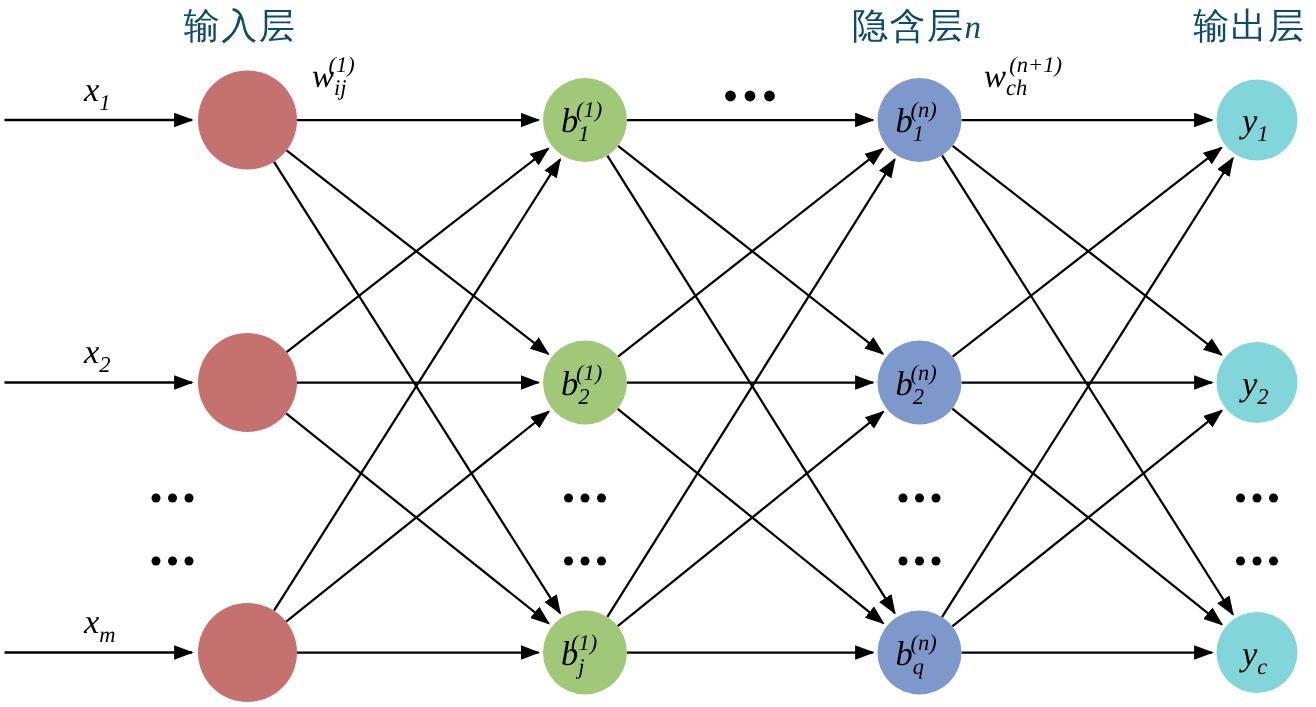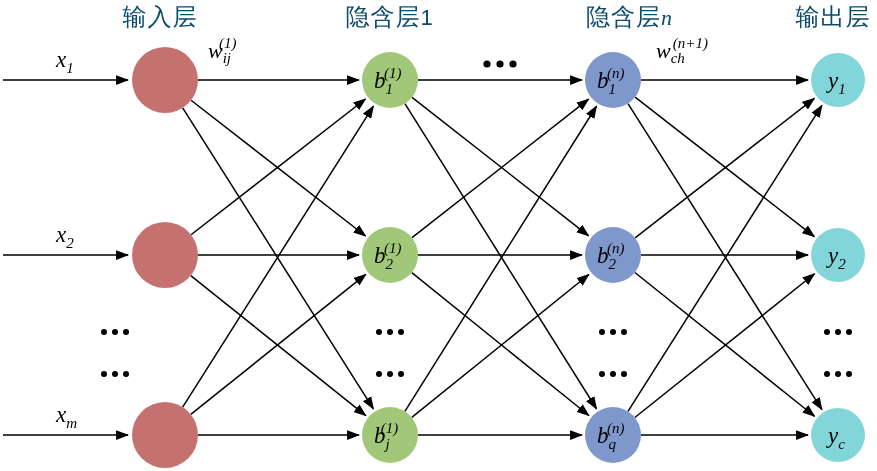--- a/index.html
+++ b/index.html
@@ -101,16 +101,15 @@
       <circle cx="624" cy="374" r="3" fill="#000000"></circle>
       <circle cx="827" cy="332" r="3" fill="#000000"></circle>
       <circle cx="838" cy="332" r="3" fill="#000000"></circle>
       <circle cx="849" cy="332" r="3" fill="#000000"></circle>
       <circle cx="827" cy="374" r="3" fill="#000000"></circle>
       <circle cx="838" cy="374" r="3" fill="#000000"></circle>
       <circle cx="849" cy="374" r="3" fill="#000000"></circle>
     </svg>
 
   <div class="hdr" style="left:80px"><span>输入层</span><span class="sfx"></span></div>
-  <div class="hdr" style="left:309px"><span>隐含层</span><span class="sfx">1</span></div>
-  <div class="hdr" style="left:549px"><span>隐含层</span><span class="sfx it">n</span></div>
+  <div class="hdr" style="left:531px"><span>隐含层</span><span class="sfx it">n</span></div>
   <div class="hdr" style="left:753px"><span>输出层</span><span class="sfx"></span></div>
 </div>
 
 </body></html>

